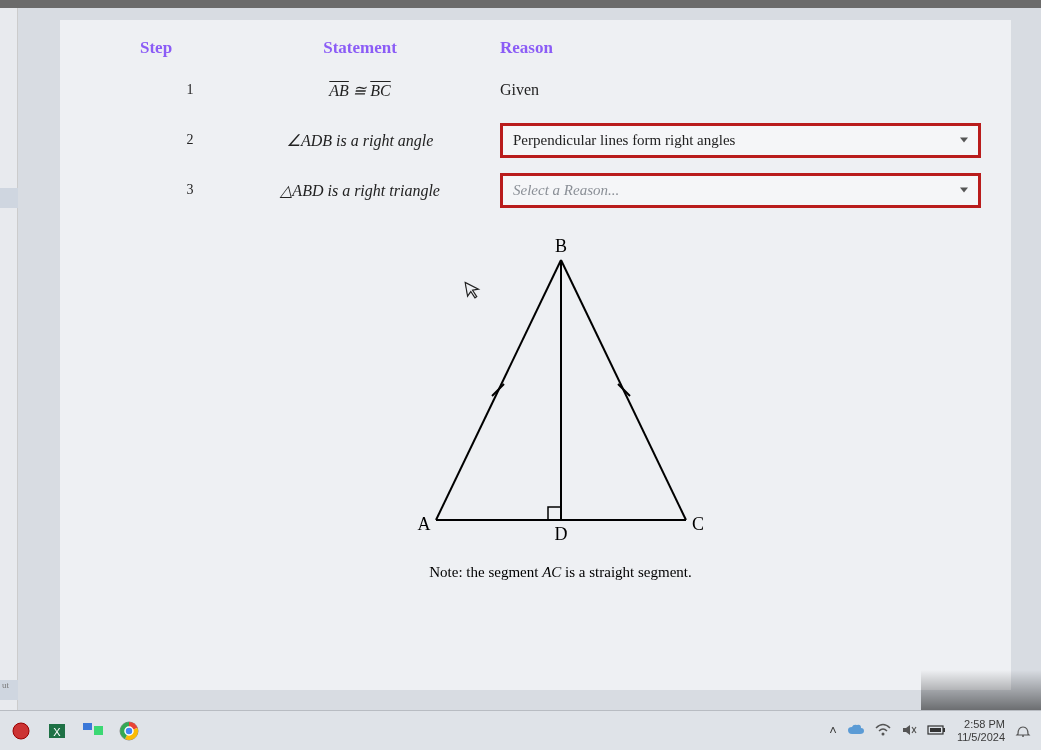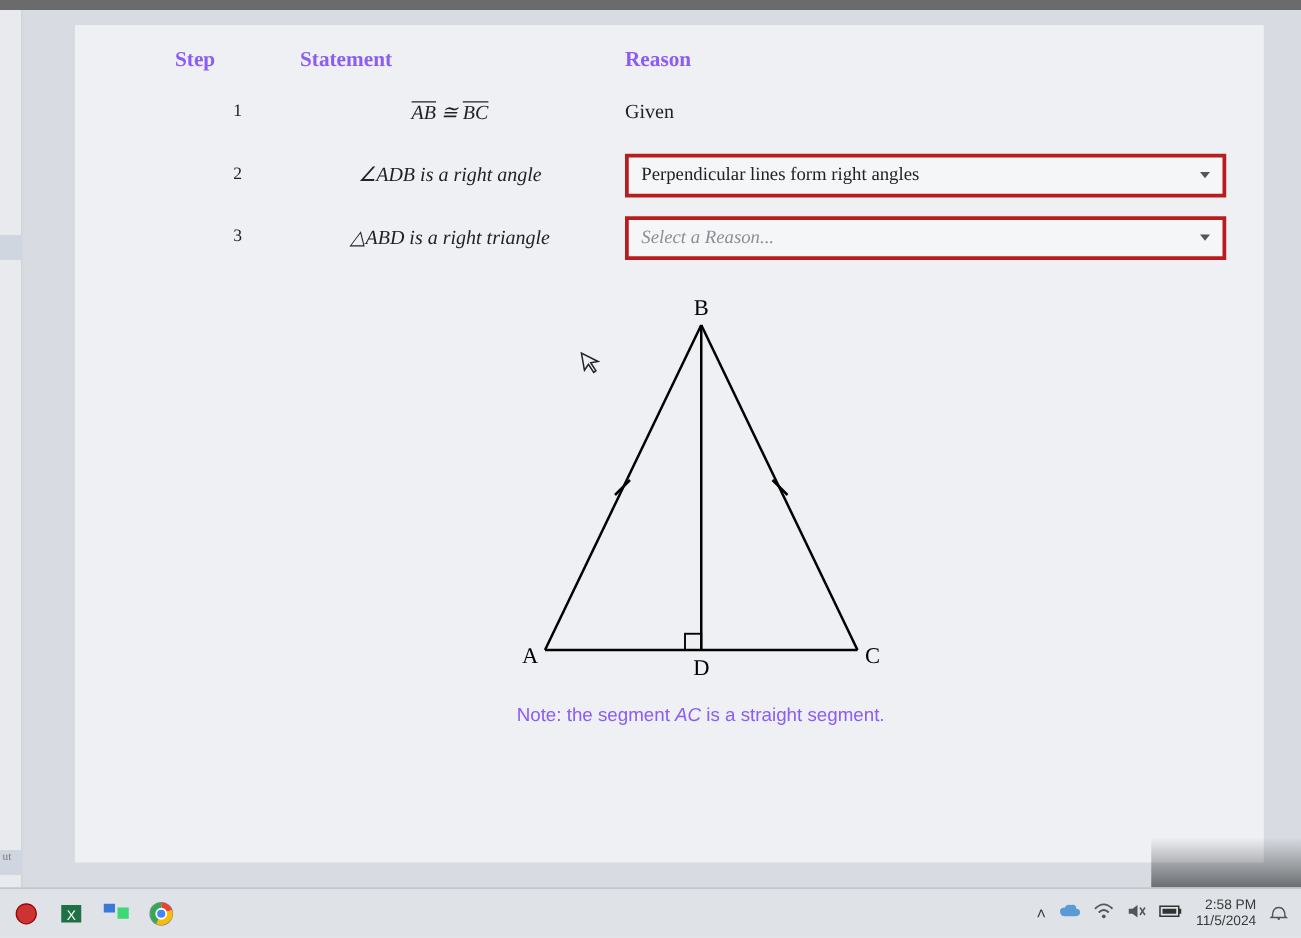--- a/index.html
+++ b/index.html
@@ -6,33 +6,33 @@
   html, body { width: 1041px; height: 750px; overflow: hidden; font-family: Georgia, 'Times New Roman', serif; }
   body { background: #d8dce2; display: flex; flex-direction: column; }
   .desktop-edge { position: absolute; top:0; left:0; right:0; height:8px; background:#6b6b6b; }
   .left-strip { position:absolute; left:0; top:8px; bottom:40px; width:18px; background:#e8eaee; border-right:1px solid #ccc; }
   .left-strip .tab { position:absolute; left:0; width:18px; height:20px; background:#cfd6e0; }
   .left-strip .tab.t1 { top:180px; }
   .left-strip .tab.t2 { bottom:10px; font-size:9px; color:#7a7a7a; writing-mode:horizontal-tb; padding-left:2px;}
   .content { position:absolute; left:60px; top:20px; right:30px; bottom:60px; background:#eef0f3; padding:18px 30px 10px 80px; }
   .headers { display:flex; font-weight:bold; font-size:17px; color:#8b5cf6; margin-bottom:12px;}
   .col-step { width:100px; }
-  .col-stmt { width:240px; }
+  .col-stmt { width:240px; text-align:center;}
   .col-reason { flex:1; padding-left:20px;}
   .row { display:flex; align-items:center; font-size:16px; color:#222; margin-bottom:10px; min-height:40px;}
   .row .col-step { text-align:center; font-size:14px;}
   .row .col-stmt { text-align:center; font-family:Georgia,serif; font-style:italic;}
   .row .col-reason { padding-left:20px; font-style:normal;}
   .overline { text-decoration: overline; font-style: italic; }
   .dropdown { width:100%; max-width:560px; border:3px solid #b91c1c; background:#f5f6f8; padding:6px 28px 6px 10px; font-size:15px; position:relative; font-family:Liberation Serif, serif; cursor:pointer;}
   .dropdown.placeholder { color:#8a8f96; font-style:italic;}
   .dropdown::after { content:""; position:absolute; right:10px; top:50%; width:0;height:0; border-left:4px solid transparent;border-right:4px solid transparent;border-top:5px solid #555; transform:translateY(-50%);}
   .figure-wrap { display:flex; flex-direction:column; align-items:center; margin-top:20px;}
   svg.triangle { width:330px; height:320px; }
-  .note { margin-top:14px; font-size:15px; color:#8b5cf6; font-family:Liberation Sans, sans-serif;}
+  .note { margin-top:14px; font-size:15px; color:#000000; font-family:Liberation Serif, serif;}
   .note .seg { font-style:italic;}
   .cursor-arrow { position:absolute; left:406px; top:260px; font-size:18px; color:#222; transform:rotate(-10deg);}
   
   .taskbar { position:absolute; left:0; right:0; bottom:0; height:40px; background:#dfe3e8; border-top:1px solid #b8bcc2; display:flex; align-items:center; padding:0 10px; font-family:Arial,sans-serif;}
   .taskbar .icons-left { display:flex; gap:14px; align-items:center;}
   .tb-icon { width:22px; height:22px; display:flex; align-items:center; justify-content:center;}
   .taskbar .tray { margin-left:auto; display:flex; align-items:center; gap:10px; font-size:11px; color:#3a3a3a;}
   .tray .clock { text-align:right; line-height:1.1;}
   .overlay-dark { position:absolute; right:0; bottom:40px; width:120px; height:40px; background:linear-gradient(to bottom, rgba(0,0,0,0), rgba(0,0,0,0.5)); pointer-events:none;}
 </style>

